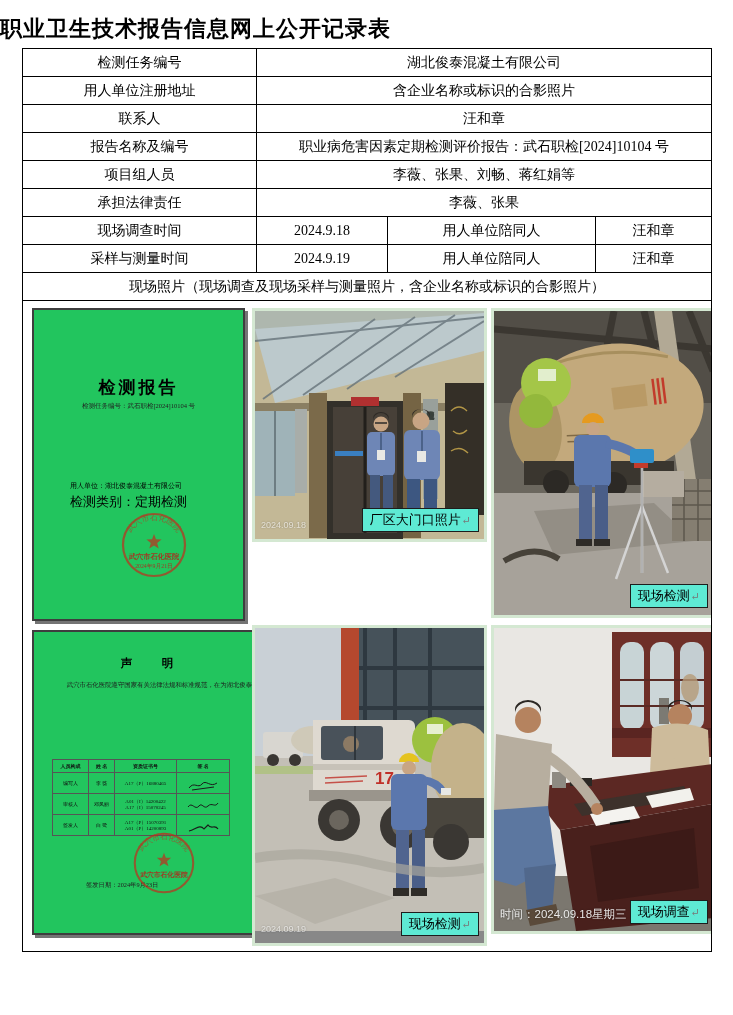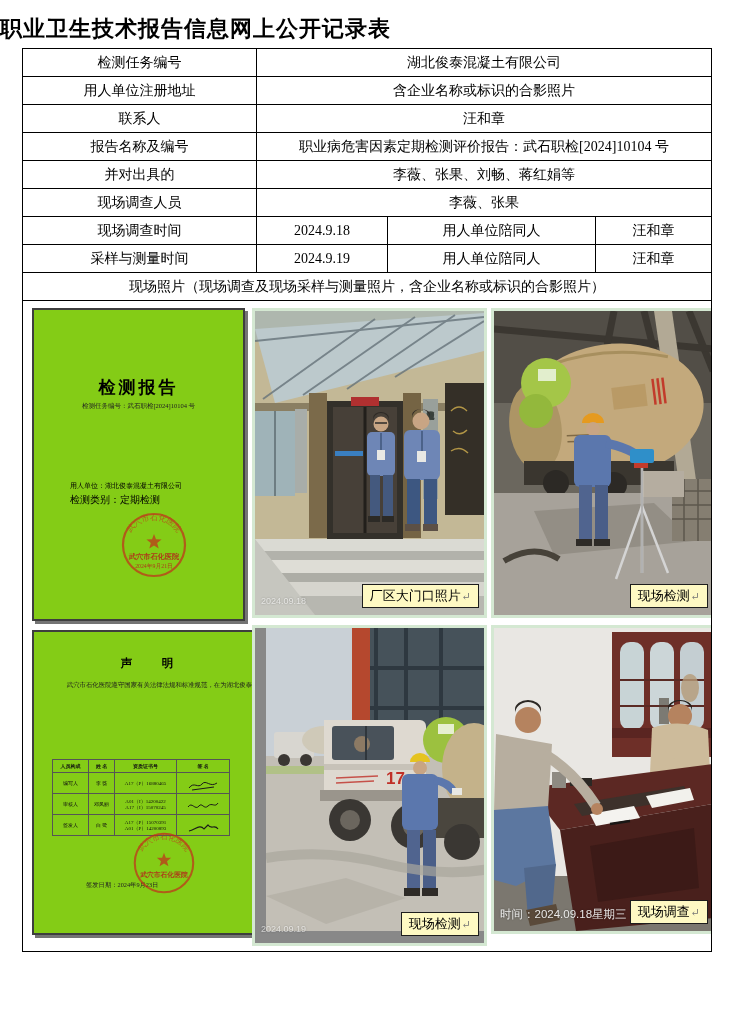--- a/index.html
+++ b/index.html
@@ -22,29 +22,29 @@
   table.main-table td {
     border: 1px solid #000; height: 28px; text-align: center;
     font-size: 14px; padding: 0 4px; overflow: hidden; white-space: nowrap;
   }
   td.photo-cell { height: 650px; padding: 0; position: relative; }
 
   .photo-area { position: relative; width: 100%; height: 650px; background: #fff; }
 
   
   .docpage {
-    position: absolute; background: #84cc16;
+    position: absolute; background: #22c55e;
     border: 2px solid #3e3e3e; box-shadow: 3px 3px 0 rgba(70,70,70,.75);
     overflow: hidden;
   }
   .docpage .c-title { position: absolute; width: 100%; text-align: center; font-weight: bold; }
   #doc-cover .cover-title { top: 66px; font-size: 17px; letter-spacing: 3px; }
   #doc-cover .cover-taskno { position: absolute; top: 92px; width: 100%; text-align: center; font-size: 6.5px; color: #222; }
   #doc-cover .cover-line1 { position: absolute; top: 171px; left: 36px; font-size: 7px; }
-  #doc-cover .cover-line2 { position: absolute; top: 183px; left: 36px; font-size: 10px; }
+  #doc-cover .cover-line2 { position: absolute; top: 183px; left: 36px; font-size: 13px; }
   #doc-decl .decl-title { top: 24px; font-size: 11.5px; letter-spacing: 9px; }
   #doc-decl .decl-body {
     position: absolute; top: 46px; left: 20px; width: 173px;
     font-size: 6.4px; line-height: 2.05; text-align: justify; text-indent: 2em; color: #1c1c1c;
   }
   table.decl-table {
     position: absolute; top: 127px; left: 18px; width: 177px;
     border-collapse: collapse; table-layout: fixed;
   }
   table.decl-table td {
@@ -55,21 +55,21 @@
   .decl-issue { position: absolute; top: 249px; left: 52px; font-size: 6.3px; color: #222; z-index: 1; }
 
   .stamp-svg { position: absolute; z-index: 3; opacity: .85; }
 
   
   .photo {
     position: absolute; border: 3px solid #d4e8d2; overflow: hidden; background: #888;
   }
   .photo svg { display: block; }
   .photo-label {
-    position: absolute; right: 5px; bottom: 7px; background: #fef9c3;
+    position: absolute; right: 5px; bottom: 7px; background: #5eead4;
     border: 1px solid #1d1d1d; padding: 2px 7px; font-size: 13px; line-height: 17px;
     white-space: nowrap; z-index: 4; color: #000;
   }
   .photo-label .ret { color: #777; font-size: 11px; margin-left: 1px; }
   .wm {
     position: absolute; left: 6px; bottom: 9px; z-index: 4;
     font-family: "Liberation Sans", "DejaVu Sans", sans-serif;
     color: rgba(255,255,255,.88); text-shadow: 0 0 2px rgba(0,0,0,.45);
   }
   .wm.small { font-size: 9px; opacity: .7; }
@@ -102,25 +102,25 @@
     </tr>
     <tr>
       <td>联系人</td>
       <td colspan="3">汪和章</td>
     </tr>
     <tr>
       <td>报告名称及编号</td>
       <td colspan="3">职业病危害因素定期检测评价报告：武石职检[2024]10104 号</td>
     </tr>
     <tr>
-      <td>并对出具的</td>
+      <td>项目组人员</td>
       <td colspan="3">李薇、张果、刘畅、蒋红娟等</td>
     </tr>
     <tr>
-      <td>现场调查人员</td>
+      <td>承担法律责任</td>
       <td colspan="3">李薇、张果</td>
     </tr>
     <tr>
       <td>现场调查时间</td>
       <td>2024.9.18</td>
       <td>用人单位陪同人</td>
       <td>汪和章</td>
     </tr>
     <tr>
       <td>采样与测量时间</td>
@@ -212,21 +212,21 @@
                     <path id="arc-b" d="M 9,44 A 27,27 0 1 1 61,44" fill="none"></path>
                   </defs>
               <text font-size="8" fill="#c5281c" opacity="0.75">
                 <textPath href="#arc-b" startOffset="50%" text-anchor="middle">武穴市石化医院</textPath>
               </text>
               <polygon points="35,24 37,29.3 42.6,29.5 38.2,33.1 39.7,38.5 35,35.4 30.3,38.5 31.8,33.1 27.4,29.5 33,29.3" fill="#c5281c" opacity="0.8"></polygon>
               <text x="35" y="50" text-anchor="middle" font-size="7.2" font-weight="bold" fill="#b5221a">武穴市石化医院</text>
             </svg>
           </div>
 
-          <div class="photo" style="left:225px; top:7px; width:235px; height:310px;">
+          <div class="photo" style="left:225px; top:7px; width:235px; height:234px;">
             <svg width="229" height="304" viewBox="0 0 229 304">
               <rect width="229" height="304" fill="#c3b896"></rect>
               <rect x="0" y="0" width="229" height="30" fill="#aeb7ae"></rect>
               <polygon points="0,18 229,2 229,40 20,92" fill="#bcc9cc"></polygon>
               <g stroke="#66737a" stroke-width="2" opacity="0.8">
                 <line x1="8" y1="88" x2="120" y2="8"></line>
                     <line x1="48" y1="84" x2="160" y2="6"></line>
                 <line x1="92" y1="78" x2="200" y2="4"></line>
                     <line x1="140" y1="66" x2="229" y2="10"></line>
                 <line x1="0" y1="30" x2="229" y2="6"></line>
@@ -350,21 +350,21 @@
                 <line x1="148" y1="195" x2="122" y2="268"></line>
                 <line x1="148" y1="195" x2="174" y2="262"></line>
               </g>
               <line x1="148" y1="157" x2="148" y2="262" stroke="#8f8f8f" stroke-width="1"></line>
             </svg>
             <div class="photo-label">
               <span>现场检测</span><span class="ret">↵</span>
             </div>
           </div>
 
-          <div class="photo" style="left:225px; top:324px; width:235px; height:321px;padding-left:11px;">
+          <div class="photo" style="left:225px; top:324px; width:235px; height:321px;">
             <svg width="229" height="303" viewBox="0 0 229 303">
               <rect width="229" height="303" fill="#c9d0d6"></rect>
               <rect x="95" y="0" width="134" height="118" fill="#46525a"></rect>
               <g stroke="#2e3840" stroke-width="4">
                 <line x1="110" y1="0" x2="110" y2="118"></line>
                     <line x1="140" y1="0" x2="140" y2="118"></line>
                 <line x1="175" y1="0" x2="175" y2="118"></line>
                     <line x1="95" y1="40" x2="229" y2="40"></line>
                 <line x1="95" y1="80" x2="229" y2="80"></line>
               </g>

